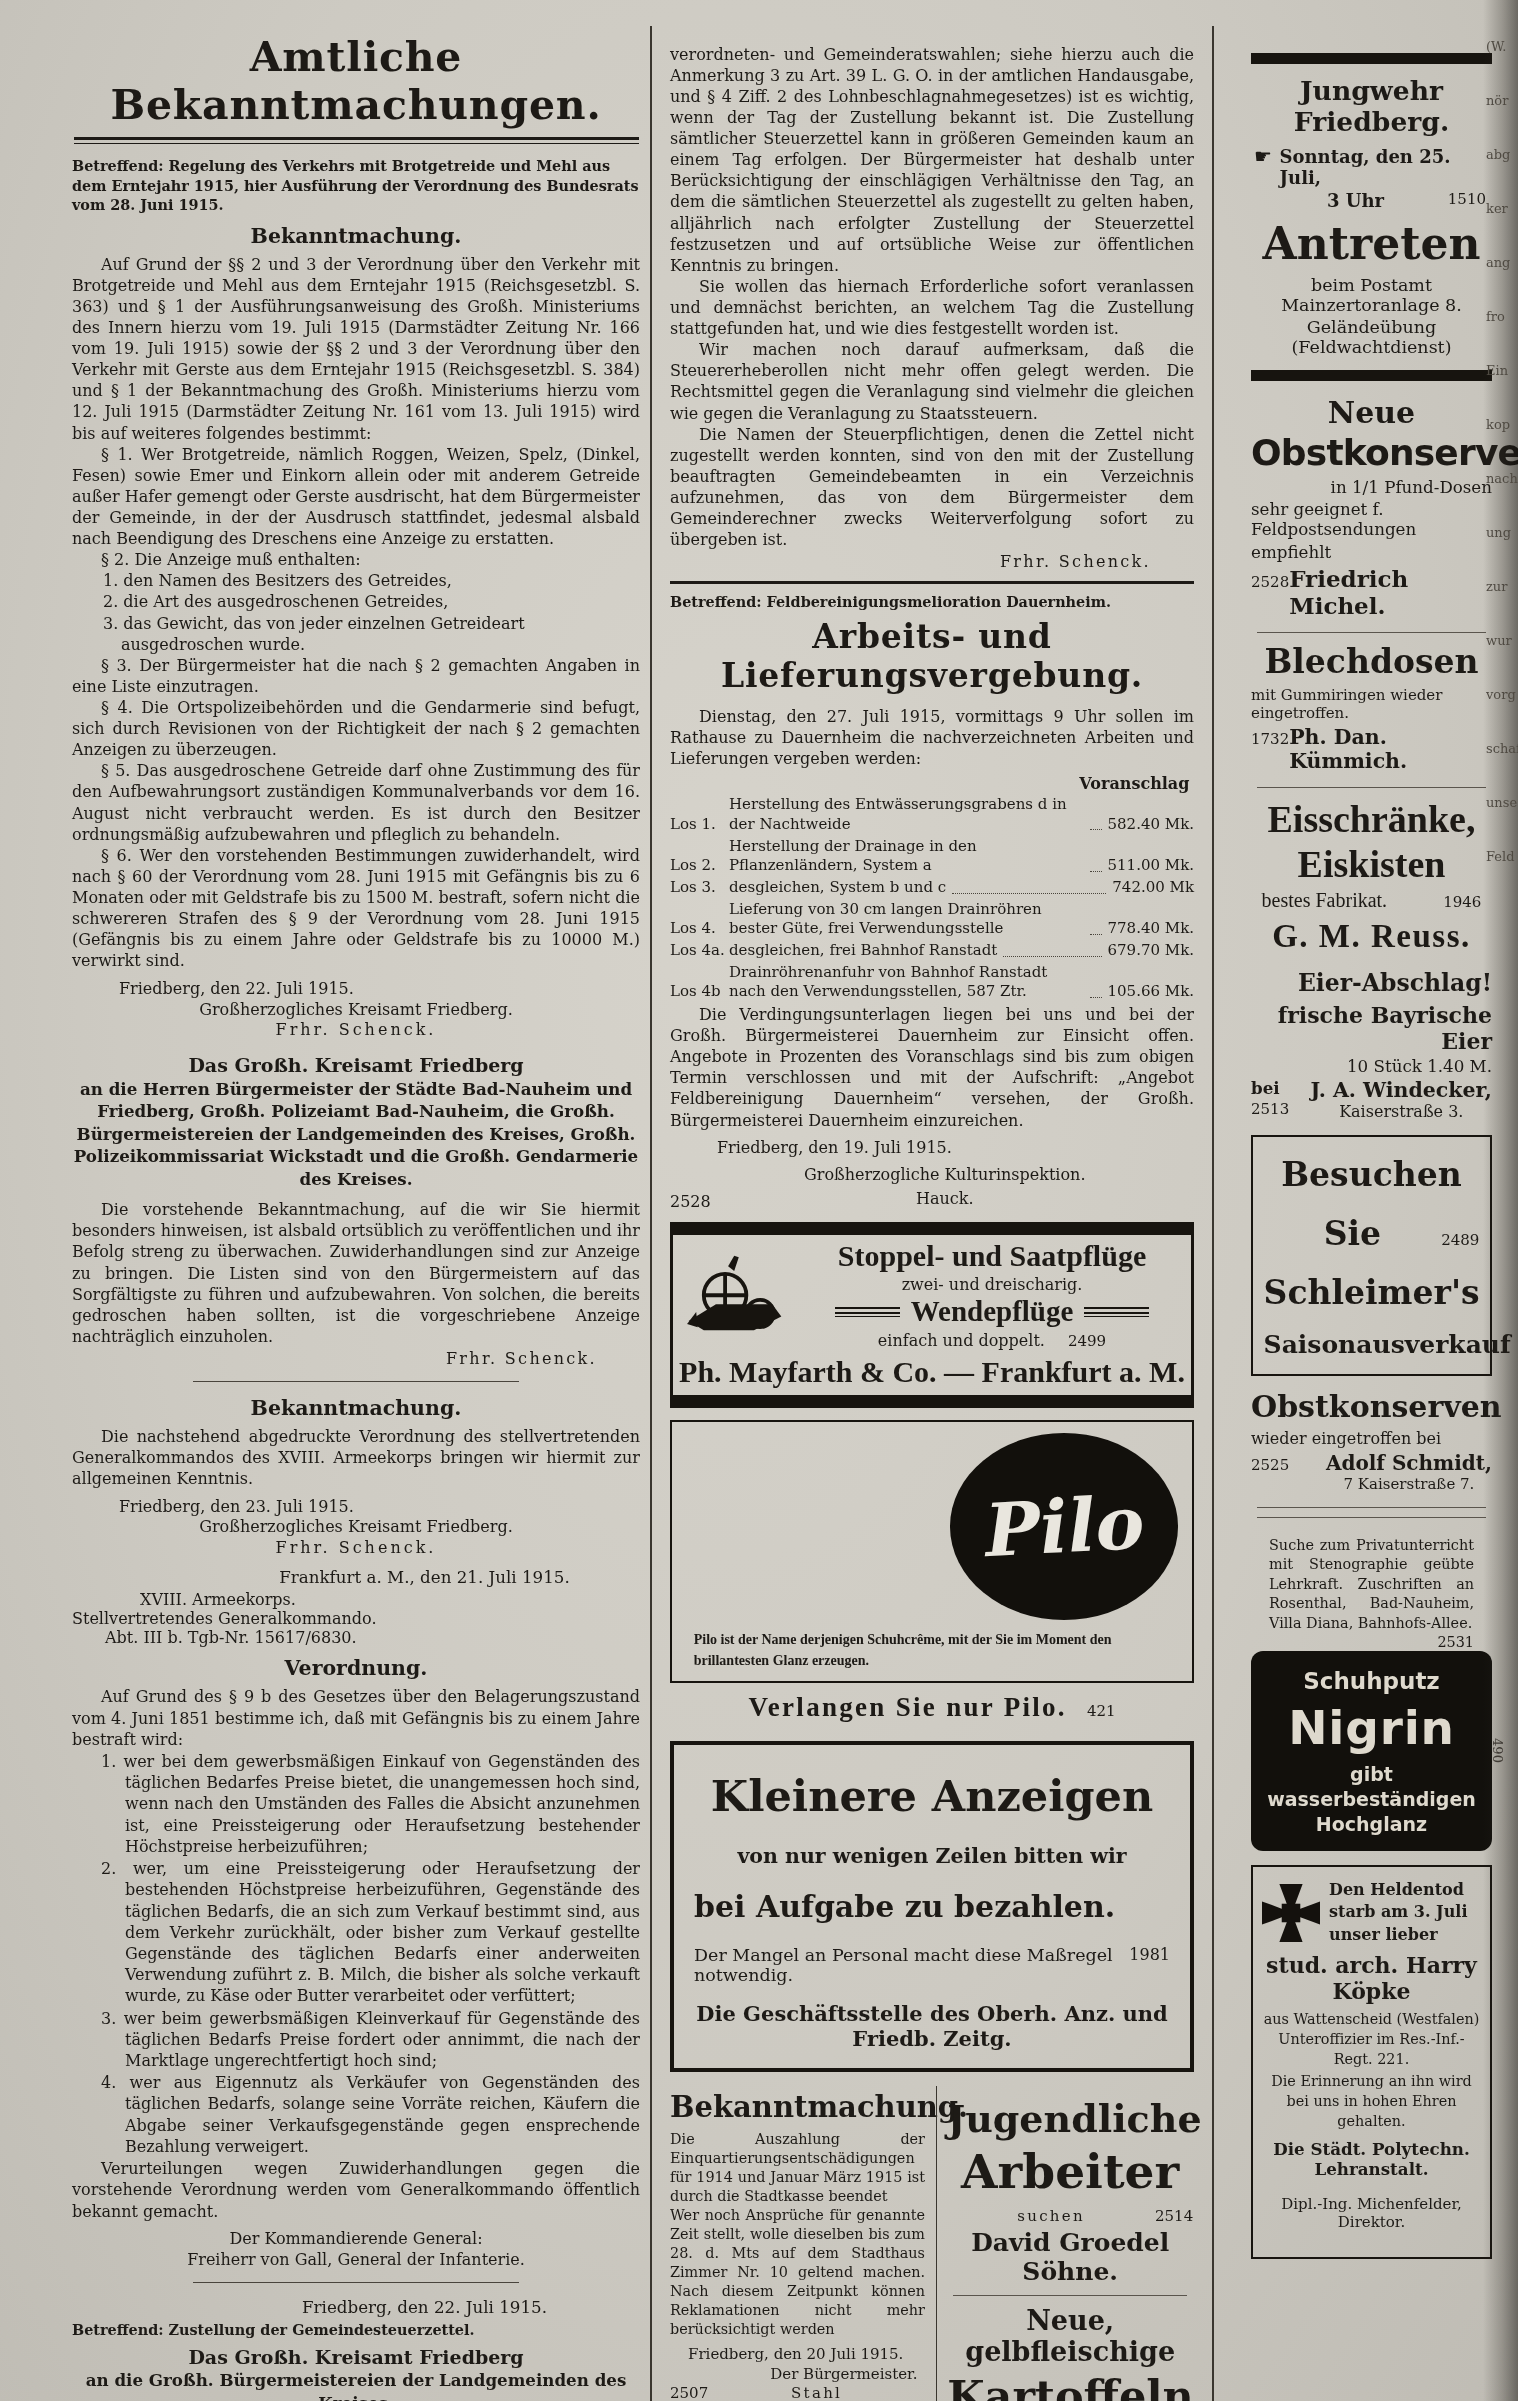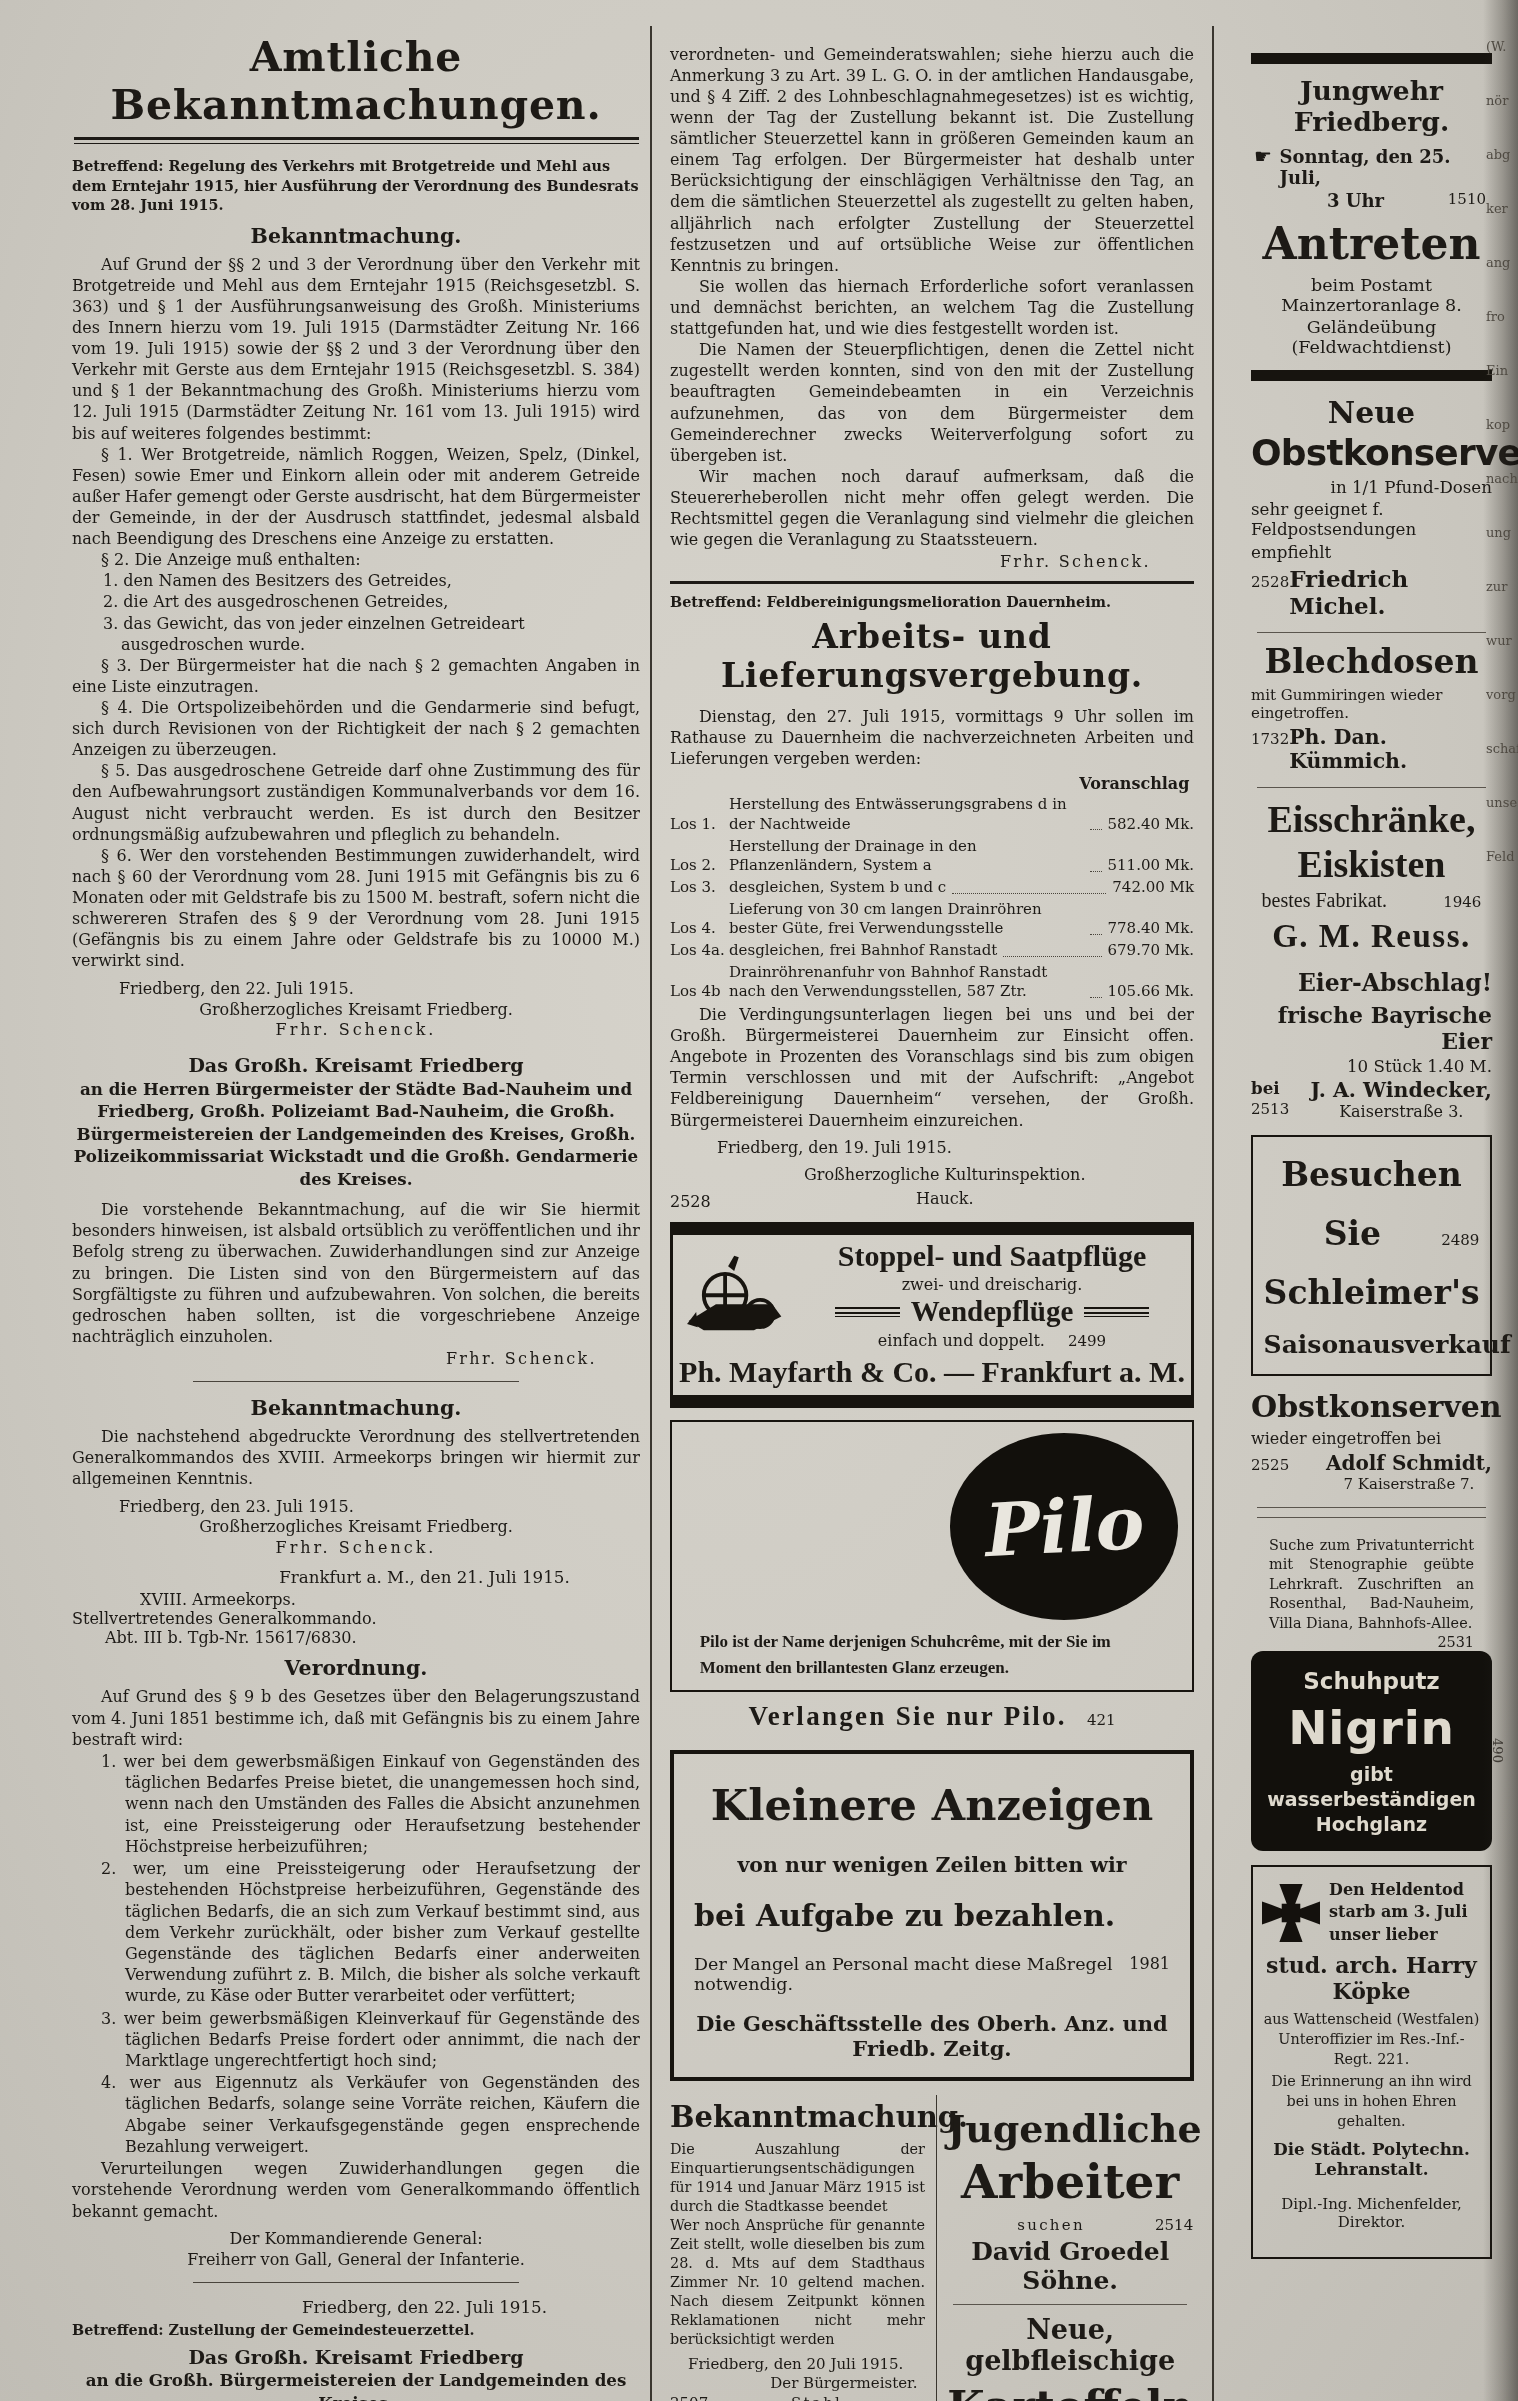--- a/index.html
+++ b/index.html
@@ -56,21 +56,21 @@
   .wlines{width:65px;height:10px;background:repeating-linear-gradient(to bottom,#17140f 0 2.3px,transparent 2.3px 4.6px);}
   .mf-w{font-size:29px;font-weight:bold;font-family:"Liberation Serif",serif;}
   .mf-row2{display:flex;justify-content:center;align-items:baseline;gap:23px;}
   .mf-num{font-size:15px;}
   .mf-firm{font-size:30px;font-weight:bold;text-align:center;margin:1.5px 6px 6px;font-family:"Liberation Serif",serif;}
 
   .pilo-frame{border:2.3px solid #17140f;margin-top:12px;padding:10.6px 13.7px 9px;}
   .pilo-top{display:flex;justify-content:flex-end;}
   .pilo-ellipse{width:228px;height:187px;background:#12100c;border-radius:50%;display:flex;align-items:center;justify-content:center;}
   .pilo-logo{color:#e9e6de;font-size:73px;font-weight:bold;font-style:italic;transform:rotate(-3deg);}
-  .pilo-text{font-size:17px;font-weight:bold;line-height:1.55;margin:9px 14px 0;font-family:"Liberation Serif",serif;text-align:left;}
+  .pilo-text{font-size:14px;font-weight:bold;line-height:1.55;margin:9px 8px 0;font-family:"Liberation Serif",serif;text-align:left;}
   .pilo-srow{display:flex;align-items:baseline;justify-content:center;gap:20px;margin:9px 0 0;}
   .pilo-slogan{font-size:27px;font-weight:bold;letter-spacing:2.3px;font-family:"Liberation Serif",serif;}
   .pilo-num{font-size:15px;}
 
   .kleinere{border:4.6px solid #17140f;padding:21px 20px 16.7px;margin-top:18px;}
   .kl-title{font-size:43px;font-weight:bold;text-align:center;margin:4.6px 0 23px;}
   .kl-l2{font-size:20.5px;font-weight:bold;text-align:center;margin:0 0 21px;}
   .kl-l3{font-size:30px;font-weight:bold;margin:0 0 21px;}
   .kl-body{font-size:17.5px;margin:0 0 16.7px;text-align:left;}
   .kl-num{float:right;font-size:16px;}
@@ -194,22 +194,22 @@
     <p class="c-dateline">Friedberg, den 22. Juli 1915.</p>
     <p class="betr">Betreffend: Zustellung der Gemeindesteuerzettel.</p>
     <h3 class="addr1" style="margin-top:3px">Das Großh. Kreisamt Friedberg</h3>
     <p class="addr2">an die Großh. Bürgermeistereien der Landgemeinden des Kreises.</p>
 
   </section>
 
   <section class="col col-mid">
     <p class="bodyp">verordneten- und Gemeinderatswahlen; siehe hierzu auch die Anmerkung 3 zu Art. 39 L. G. O. in der amtlichen Handausgabe, und § 4 Ziff. 2 des Lohnbeschlagnahmegesetzes) ist es wichtig, wenn der Tag der Zustellung bekannt ist. Die Zustellung sämtlicher Steuerzettel kann in größeren Gemeinden kaum an einem Tag erfolgen. Der Bürgermeister hat deshalb unter Berücksichtigung der einschlägigen Verhältnisse den Tag, an dem die sämtlichen Steuerzettel als zugestellt zu gelten haben, alljährlich nach erfolgter Zustellung der Steuerzettel festzusetzen und auf ortsübliche Weise zur öffentlichen Kenntnis zu bringen.</p>
     <p class="bodyp ind">Sie wollen das hiernach Erforderliche sofort veranlassen und demnächst berichten, an welchem Tag die Zustellung stattgefunden hat, und wie dies festgestellt worden ist.</p>
+    <p class="bodyp ind">Wir machen noch darauf aufmerksam, daß die Steuererheberollen nicht mehr offen gelegt werden. Die Rechtsmittel gegen die Veranlagung sind vielmehr die gleichen wie gegen die Veranlagung zu Staatssteuern.</p>
     <p class="bodyp ind">Die Namen der Steuerpflichtigen, denen die Zettel nicht zugestellt werden konnten, sind von den mit der Zustellung beauftragten Gemeindebeamten in ein Verzeichnis aufzunehmen, das von dem Bürgermeister dem Gemeinderechner zwecks Weiterverfolgung sofort zu übergeben ist.</p>
-    <p class="bodyp ind">Wir machen noch darauf aufmerksam, daß die Steuererheberollen nicht mehr offen gelegt werden. Die Rechtsmittel gegen die Veranlagung sind vielmehr die gleichen wie gegen die Veranlagung zu Staatssteuern.</p>
     <p class="sigr">Frhr. Schenck.</p>
 
     <div class="rule-heavy"></div>
     <p class="betr">Betreffend: Feldbereinigungsmelioration Dauernheim.</p>
     <h1 class="bighead">Arbeits- und Lieferungsvergebung.</h1>
     <p class="bodyp ind">Dienstag, den 27. Juli 1915, vormittags 9 Uhr sollen im Rathause zu Dauernheim die nachverzeichneten Arbeiten und Lieferungen vergeben werden:</p>
     <p class="vora">Voranschlag</p>
 
     <div class="los">
       <span class="los-label">Los 1.</span>

